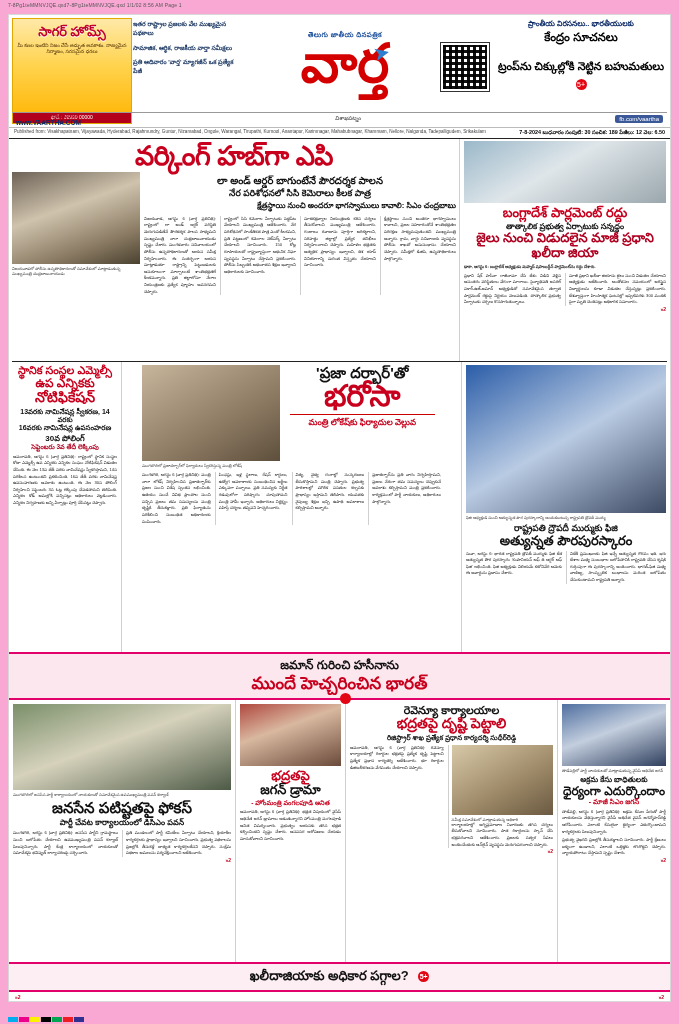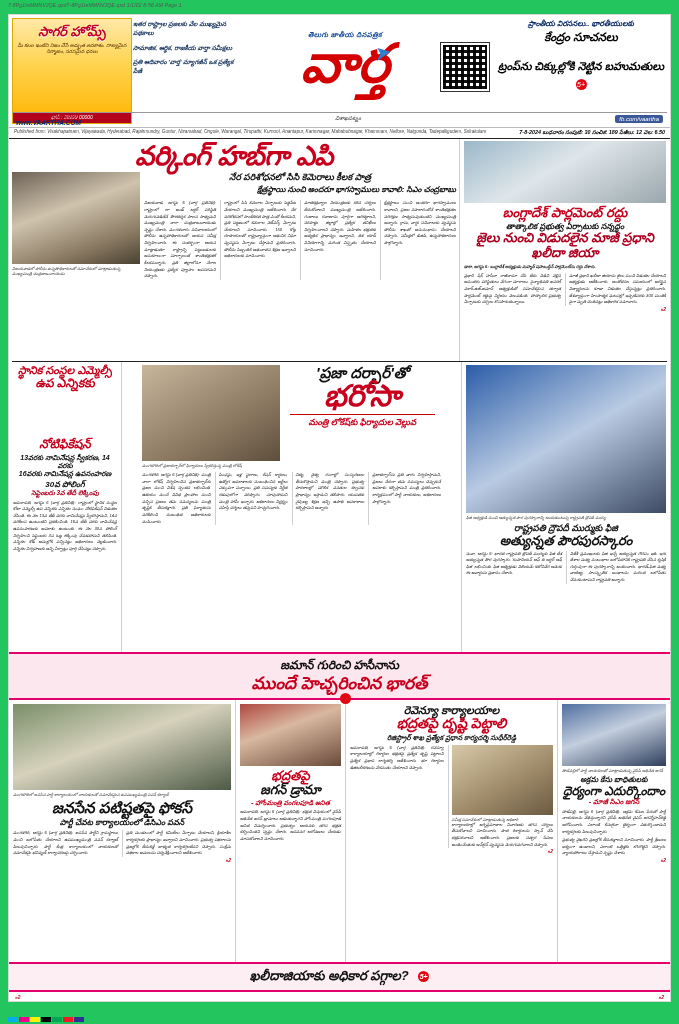--- a/index.html
+++ b/index.html
@@ -1,18 +1,18 @@
 <!DOCTYPE html>
 <html lang="te"><head>
 <meta charset="utf-8">
 <title>Vaartha Telugu Daily - Front Page</title>
 <style>
   html,body{margin:0;padding:0;background:#fff;}
   body{width:679px;height:1024px;font-family:"Liberation Sans",sans-serif;overflow:hidden;}
-  .page{position:relative;width:679px;height:1024px;background:#22c55e;box-sizing:border-box;font-style:italic;}
+  .page{position:relative;width:679px;height:1024px;background:#f9a8d4;box-sizing:border-box;}
   .printbar{font-size:5px;color:#555;padding:2px 4px 1px 8px;letter-spacing:.2px;}
   .sheet{position:absolute;left:8px;top:14px;width:663px;height:988px;background:#fff;border:1px solid #d8d8d8;box-sizing:border-box;}
 
   
   .masthead{position:relative;height:112px;border-bottom:1px solid #bbb;}
   .ad-left{position:absolute;left:3px;top:3px;width:118px;height:104px;background:linear-gradient(180deg,#ffe9a8,#ffd34d 45%,#ffb300);border:1px solid #e0a800;overflow:hidden;}
   .ad-left .adtitle{font-size:13px;font-weight:bold;color:#c0002a;text-align:center;line-height:1.05;padding-top:6px;text-shadow:0 1px 0 #fff;}
   .ad-left .adsub{font-size:5px;color:#4b2b00;text-align:center;line-height:1.25;padding:3px 4px 0;}
   .ad-left .adstrip{position:absolute;left:0;bottom:0;width:100%;background:#b3001b;color:#fff;font-size:5px;text-align:center;padding:2px 0;}
   .ad-mid{position:absolute;left:124px;top:4px;width:110px;font-size:6.2px;color:#14315e;line-height:1.5;font-weight:bold;}
@@ -133,20 +133,21 @@
       <div style="width:450px;box-sizing:border-box;padding:0 3px;">
         <div class="lead">
           <div class="lead-h">వర్కింగ్ హబ్‌గా ఎపి</div>
         </div>
         <div style="display:flex;margin-top:2px;">
           <div style="width:128px;">
             <div class="photo p1" style="height:92px;width:100%;"></div>
             <div class="cap">విజయవాడలో పోలీసు ఉన్నతాధికారులతో సమావేశంలో మాట్లాడుతున్న ముఖ్యమంత్రి చంద్రబాబునాయుడు</div>
           </div>
           <div style="flex:1;padding-left:4px;">
+            <div class="lead-sub">లా అండ్ ఆర్డర్ బాగుంటేనే పౌరదర్శక పాలన</div>
             <div class="lead-sub2">నేర పరిశోధనలో సిసి కెమెరాలు కీలక పాత్ర</div>
             <div class="lead-sub3">క్షేత్రస్థాయి నుంచి అందరూ భాగస్వాములు కావాలి: సిఎం చంద్రబాబు</div>
             <div style="display:flex;gap:4px;margin-top:4px;">
               <div class="body-text" style="width:25%;">విజయవాడ, ఆగస్టు 6 (వార్త ప్రతినిధి): రాష్ట్రంలో లా అండ్ ఆర్డర్ పరిస్థితి మెరుగుపడితేనే పౌరదర్శక పాలన సాధ్యమని ముఖ్యమంత్రి నారా చంద్రబాబునాయుడు స్పష్టం చేశారు. మంగళవారం సచివాలయంలో పోలీసు ఉన్నతాధికారులతో ఆయన సమీక్ష నిర్వహించారు. ఈ సందర్భంగా ఆయన మాట్లాడుతూ రాష్ట్రాన్ని పెట్టుబడులకు అనుకూలంగా మార్చాలంటే శాంతిభద్రతలే కీలకమన్నారు. ప్రతి జిల్లాలోనూ నేరాల నియంత్రణకు ప్రత్యేక వ్యూహం అవసరమని చెప్పారు.</div>
               <div class="body-text col-rule" style="width:25%;padding-left:3px;">రాష్ట్రంలో సిసి కెమెరాల ఏర్పాటుకు పెద్దపీట వేయాలని ముఖ్యమంత్రి ఆదేశించారు. నేర పరిశోధనలో సాంకేతికత పాత్ర ఎంతో కీలకమని, ప్రతి పట్టణంలో కెమెరాల నెట్‌వర్క్ ఏర్పాటు చేయాలని సూచించారు. 150 కోట్ల రూపాయలతో రాష్ట్రవ్యాప్తంగా ఆధునిక నిఘా వ్యవస్థను ఏర్పాటు చేస్తామని ప్రకటించారు. పోలీసు సిబ్బందికి అధునాతన శిక్షణ ఇవ్వాలని అధికారులకు సూచించారు.</div>
               <div class="body-text col-rule" style="width:25%;padding-left:3px;">మాదకద్రవ్యాల నియంత్రణకు కఠిన చర్యలు తీసుకోవాలని ముఖ్యమంత్రి ఆదేశించారు. గంజాయి రవాణాను పూర్తిగా అరికట్టాలని, సరిహద్దు జిల్లాల్లో ప్రత్యేక తనిఖీలు నిర్వహించాలని చెప్పారు. మహిళల భద్రతకు అత్యధిక ప్రాధాన్యం ఇవ్వాలని, దిశ యాప్ వినియోగాన్ని మరింత విస్తృతం చేయాలని సూచించారు.</div>
               <div class="body-text col-rule" style="width:25%;padding-left:3px;">క్షేత్రస్థాయి నుంచి అందరూ భాగస్వాములు కావాలని, ప్రజల సహకారంతోనే శాంతిభద్రతల పరిరక్షణ సాధ్యమవుతుందని ముఖ్యమంత్రి అన్నారు. గ్రామ, వార్డు సచివాలయ వ్యవస్థను పోలీసు శాఖతో అనుసంధానం చేయాలని చెప్పారు. సమీక్షలో డిజిపి, ఉన్నతాధికారులు పాల్గొన్నారు.</div>
             </div>
           </div>
         </div>
@@ -166,21 +167,21 @@
       </div>
     </div>
 
     <div style="border-top:1.5px solid #222;margin:0 3px;"></div>
 
     <div class="layout" style="height:290px;">
 
       <div style="width:112px;box-sizing:border-box;padding:3px 4px;">
         <div class="boxhead" style="font-size:11px;">స్థానిక సంస్థల ఎమ్మెల్సీ</div>
         <div class="boxhead" style="font-size:12px;">ఉప ఎన్నికకు</div>
-        <div class="boxhead" style="font-size:12px;margin-top:48px;">నోటిఫికేషన్</div>
+        <div class="boxhead" style="font-size:14px;">నోటిఫికేషన్</div>
         <div class="smallhead" style="font-size:7px;margin-top:3px;">13వరకు నామినేషన్ల స్వీకరణ, 14 వరకు</div>
         <div class="smallhead" style="font-size:7px;">16వరకు నామినేషన్ల ఉపసంహరణ</div>
         <div class="smallhead" style="font-size:8px;margin-top:2px;">30వ పోలింగ్</div>
         <div class="smallhead" style="font-size:6.5px;color:#b00020;">సెప్టెంబరు 3వ తేదీ లెక్కింపు</div>
         <div class="body-text" style="margin-top:3px;">అమరావతి, ఆగస్టు 6 (వార్త ప్రతినిధి): రాష్ట్రంలో స్థానిక సంస్థల కోటా ఎమ్మెల్సీ ఉప ఎన్నికకు ఎన్నికల సంఘం నోటిఫికేషన్ విడుదల చేసింది. ఈ నెల 13వ తేదీ వరకు నామినేషన్లు స్వీకరిస్తామని, 14న పరిశీలన ఉంటుందని ప్రకటించింది. 16వ తేదీ వరకు నామినేషన్ల ఉపసంహరణకు అవకాశం ఉంటుంది. ఈ నెల 30న పోలింగ్ నిర్వహించి సెప్టెంబరు 3న ఓట్ల లెక్కింపు చేపడతామని తెలిపింది. ఎన్నికల కోడ్ అమల్లోకి వచ్చినట్లు అధికారులు వెల్లడించారు. ఎన్నికల నిర్వహణకు అన్ని ఏర్పాట్లు పూర్తి చేసినట్లు చెప్పారు.</div>
       </div>
 
       <div class="col-rule" style="width:340px;box-sizing:border-box;padding:3px 20px;">
         <div style="display:flex;gap:4px;">
           <div style="width:46%;">

